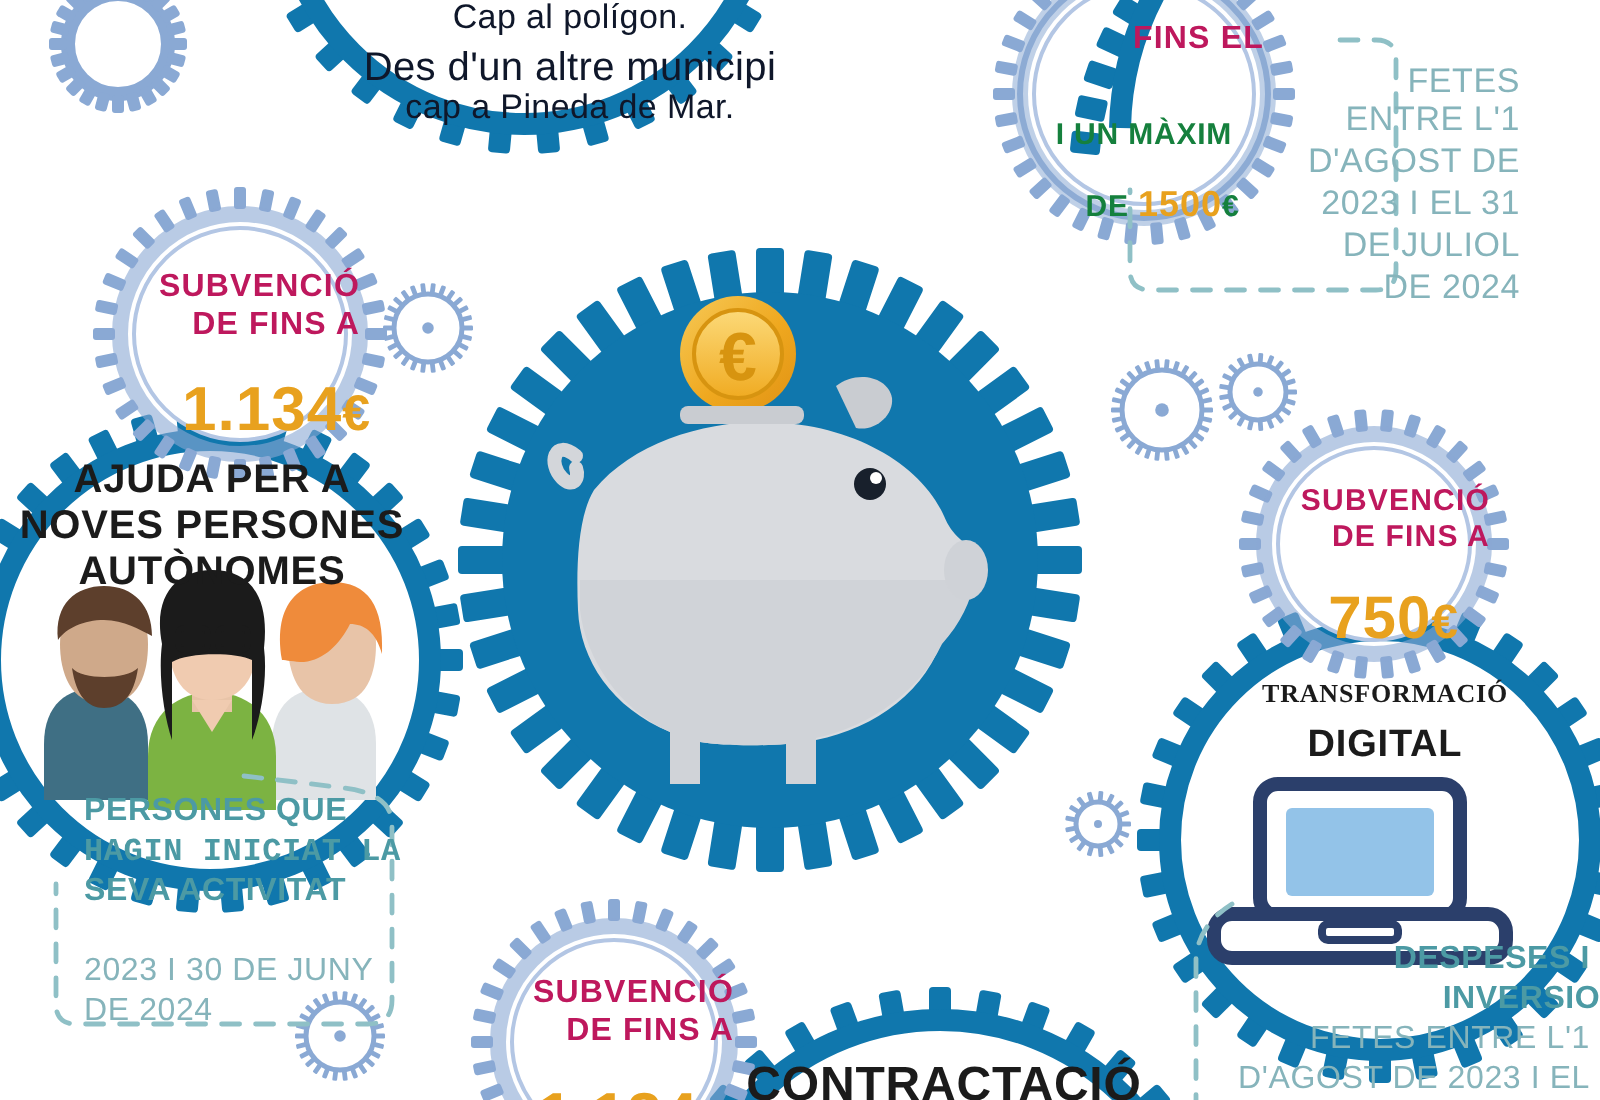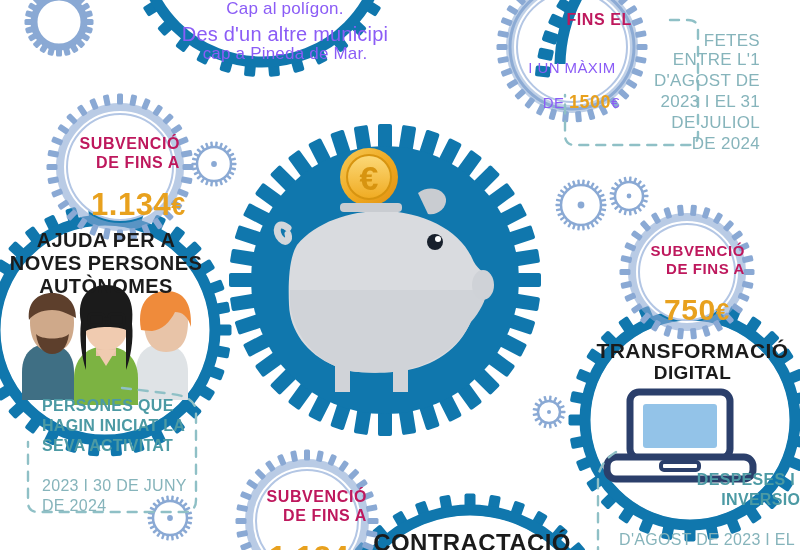--- a/index.html
+++ b/index.html
@@ -38,22 +38,22 @@
     text-align: right;
     letter-spacing: 0.6px;
   }
   .badge-amount {
     color: #e8a11e;
     font-weight: 700;
     text-align: center;
     letter-spacing: 0.5px;
   }
   .badge-sub {
-    color: #8b5cf6;
-    font-weight: 400;
+    color: #15803d;
+    font-weight: 700;
     text-align: center;
     letter-spacing: 0.4px;
   }
 
   
   .heading {
     color: #1b1b1b;
     font-weight: 700;
     text-align: center;
     letter-spacing: 0.4px;
@@ -67,21 +67,21 @@
   }
   .note-light {
     color: #86b4bb;
     font-weight: 400;
     letter-spacing: 0.3px;
   }
   .note-right { text-align: right; }
 
   
   .plain {
-    color: #8b5cf6;
+    color: #0f172a;
     font-weight: 400;
     text-align: center;
     letter-spacing: 0.2px;
   }
 </style>
 </head>
 <body>
 
 <div id="stage">
 
@@ -787,36 +787,37 @@
   <div class="txt badge-label" style="left:60px; top:155px; width:120px; font-size:16px;">DE FINS A</div>
   <div class="txt" style="left:69px; top:172px; width:120px; text-align:center;">
     <span class="badge-amount" style="font-size:31px;">1.134</span><span class="badge-amount eur" style="font-size:25px;">€</span>
   </div>
 
   <div class="txt heading" style="left:0px; top:230px; width:212px; font-size:20px;">AJUDA PER A</div>
   <div class="txt heading" style="left:0px; top:253px; width:212px; font-size:20px;">NOVES PERSONES</div>
   <div class="txt note-strong" style="left:42px; top:398px; font-size:16px;">PERSONES QUE</div>
 
   <div class="txt heading" style="left:0px; top:276px; width:212px; font-size:20px;">AUTÒNOMES</div>
-  <div class="txt note-strong" style="left:42px; top:418px; font-size:16px;">HAGIN INICIAT LA</div>
+  <div class="txt note-strong" style="left:42px; top:418px; font-size:16px;font-family:Liberation Mono, monospace;">HAGIN INICIAT LA</div>
   <div class="txt note-strong" style="left:42px; top:438px; font-size:16px;">SEVA ACTIVITAT</div>
   <div class="txt note-light" style="left:42px; top:478px; font-size:16px;">2023 I 30 DE JUNY</div>
   <div class="txt note-light" style="left:42px; top:498px; font-size:16px;">DE 2024</div>
 
   <div class="txt badge-label" style="left:630px; top:243px; width:115px; font-size:15px;">SUBVENCIÓ</div>
   <div class="txt badge-label" style="left:630px; top:261px; width:115px; font-size:15px;">DE FINS A</div>
   <div class="txt" style="left:630px; top:277px; width:115px; text-align:center;">
     <span class="badge-amount" style="font-size:30px;">750</span><span class="badge-amount eur" style="font-size:24px;">€</span>
   </div>
 
-  <div class="txt heading" style="left:585px; top:340px; width:215px; font-size:21px;">TRANSFORMACIÓ</div>
+  <div class="txt heading" style="left:585px; top:340px; width:215px; font-size:13px;font-family:Liberation Serif, serif;">TRANSFORMACIÓ</div>
   <div class="txt note-strong note-right" style="left:600px; top:472px; width:195px; font-size:16px;">DESPESES I</div>
 
   <div class="txt heading" style="left:585px; top:363px; width:215px; font-size:19px;">DIGITAL</div>
   <div class="txt note-strong note-right" style="left:600px; top:492px; width:195px; font-size:16px;padding-left:28px;">INVERSIONS</div>
+  <div class="txt note-light note-right" style="left:600px; top:512px; width:195px; font-size:16px;">FETES ENTRE L'1</div>
   <div class="txt note-light note-right" style="left:590px; top:532px; width:205px; font-size:16px;">D'AGOST DE 2023 I EL</div>
 
   <div class="txt badge-label" style="left:247px; top:489px; width:120px; font-size:16px;">SUBVENCIÓ</div>
   <div class="txt badge-label" style="left:247px; top:508px; width:120px; font-size:16px;">DE FINS A</div>
   <div class="txt" style="left:247px; top:525px; width:120px; text-align:center;">
     <span class="badge-amount" style="font-size:31px;">1.134</span><span class="badge-amount eur" style="font-size:25px;">€</span>
   </div>
 
   <div class="txt heading" style="left:352px; top:530px; width:240px; font-size:24px;">CONTRACTACIÓ</div>
 

